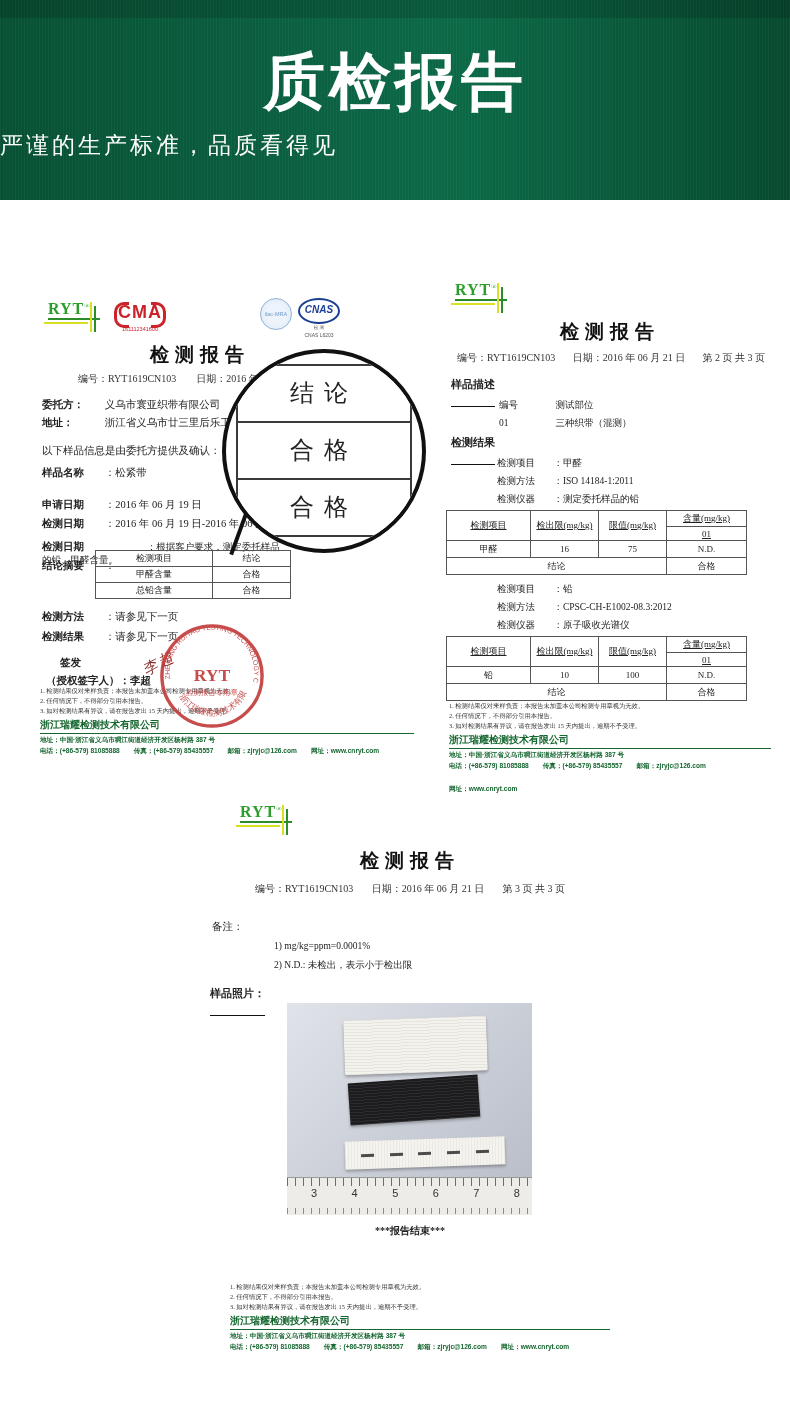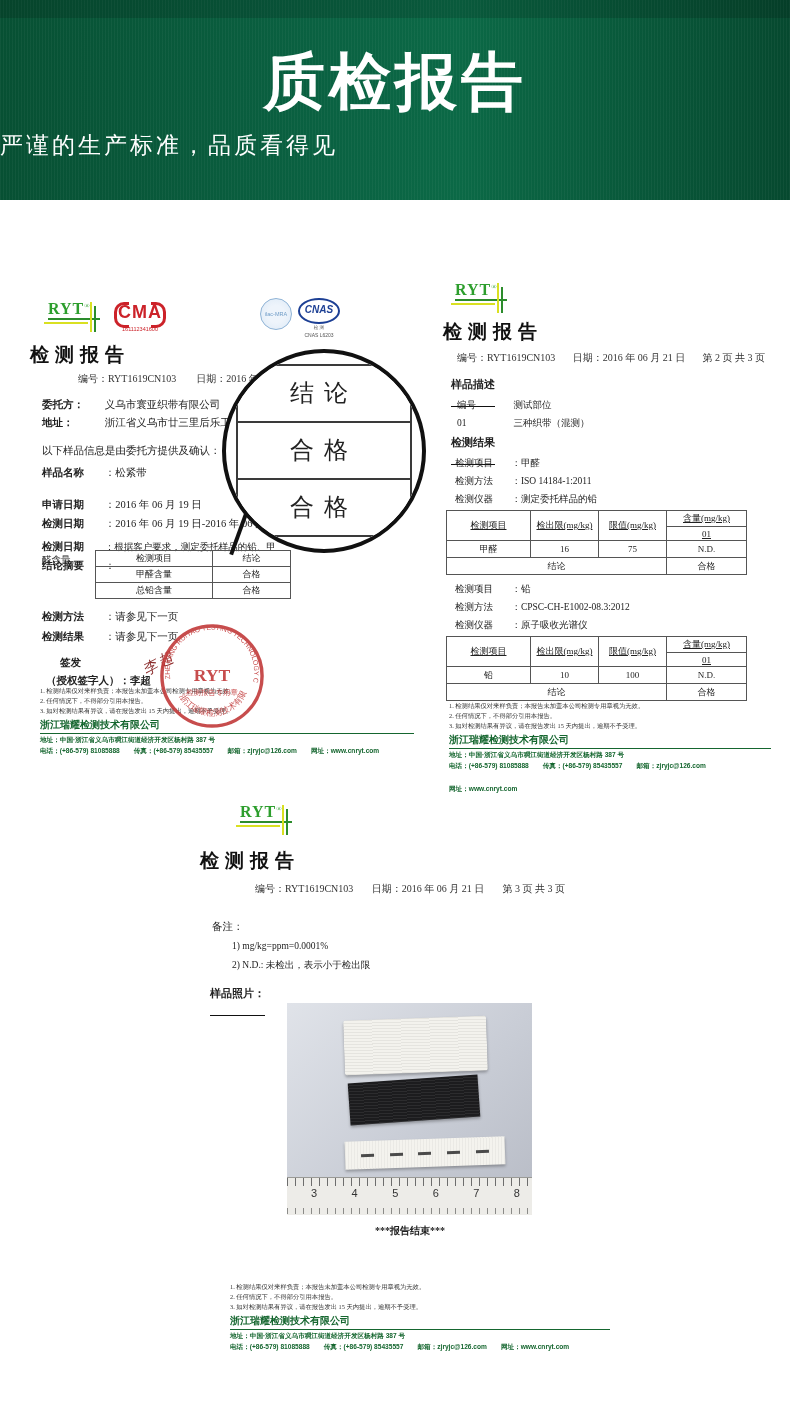--- a/index.html
+++ b/index.html
@@ -44,24 +44,24 @@
         font-size:5.5px;display:flex;align-items:center;justify-content:center;text-align:center;
         background:radial-gradient(circle,#eef4fb 40%,#dce9f6 100%);font-family:"Liberation Sans",sans-serif;}
   .cnas{width:42px;height:34px;text-align:center;font-family:"Liberation Sans",sans-serif;}
   .cnas .oval{width:38px;height:22px;border:2px solid #1c3f94;border-radius:50%;color:#1c3f94;
         font-weight:bold;font-style:italic;font-size:10px;line-height:20px;}
   .cnas .code{display:block;font-size:5px;color:#555;margin-top:2px;}
   .cnas .tag{display:block;font-size:4.5px;color:#555;margin-top:1px;}
 
   
   .rtitle{font-family:"Liberation Sans","DejaVu Sans",sans-serif;font-weight:bold;font-size:19px;
-          letter-spacing:6px;color:#111;}
+          letter-spacing:6px;text-align:center;color:#111;}
   .meta{font-size:10px;color:#333;display:flex;}
   .doc{font-size:10.5px;color:#222;}
-  .sm{font-size:9.5px;}
+  .sm{font-size:9.5px;margin-left:42px;}
   .fl{display:inline-block;width:60px;font-weight:bold;}
   .fl2{display:inline-block;width:54px;}
   .sect{font-weight:bold;font-size:11px;border-bottom:1.5px solid #111;display:inline-block;padding-bottom:14px;}
   .notes{font-size:6.3px;color:#333;line-height:1.55;}
   .gfoot{font-family:"Liberation Sans","DejaVu Sans",sans-serif;color:#15662f;}
   .gfoot .co{font-weight:bold;font-size:10px;border-bottom:1.5px solid #15662f;display:block;padding-bottom:1px;}
   .gfoot .ln{font-weight:bold;font-size:6.6px;margin-top:2px;display:flex;gap:14px;flex-wrap:wrap;}
 
   table.doc-tbl{border-collapse:collapse;width:100%;}
   table.doc-tbl td{border:1px solid #555;text-align:center;font-size:9px;padding:1px 2px;color:#222;}

